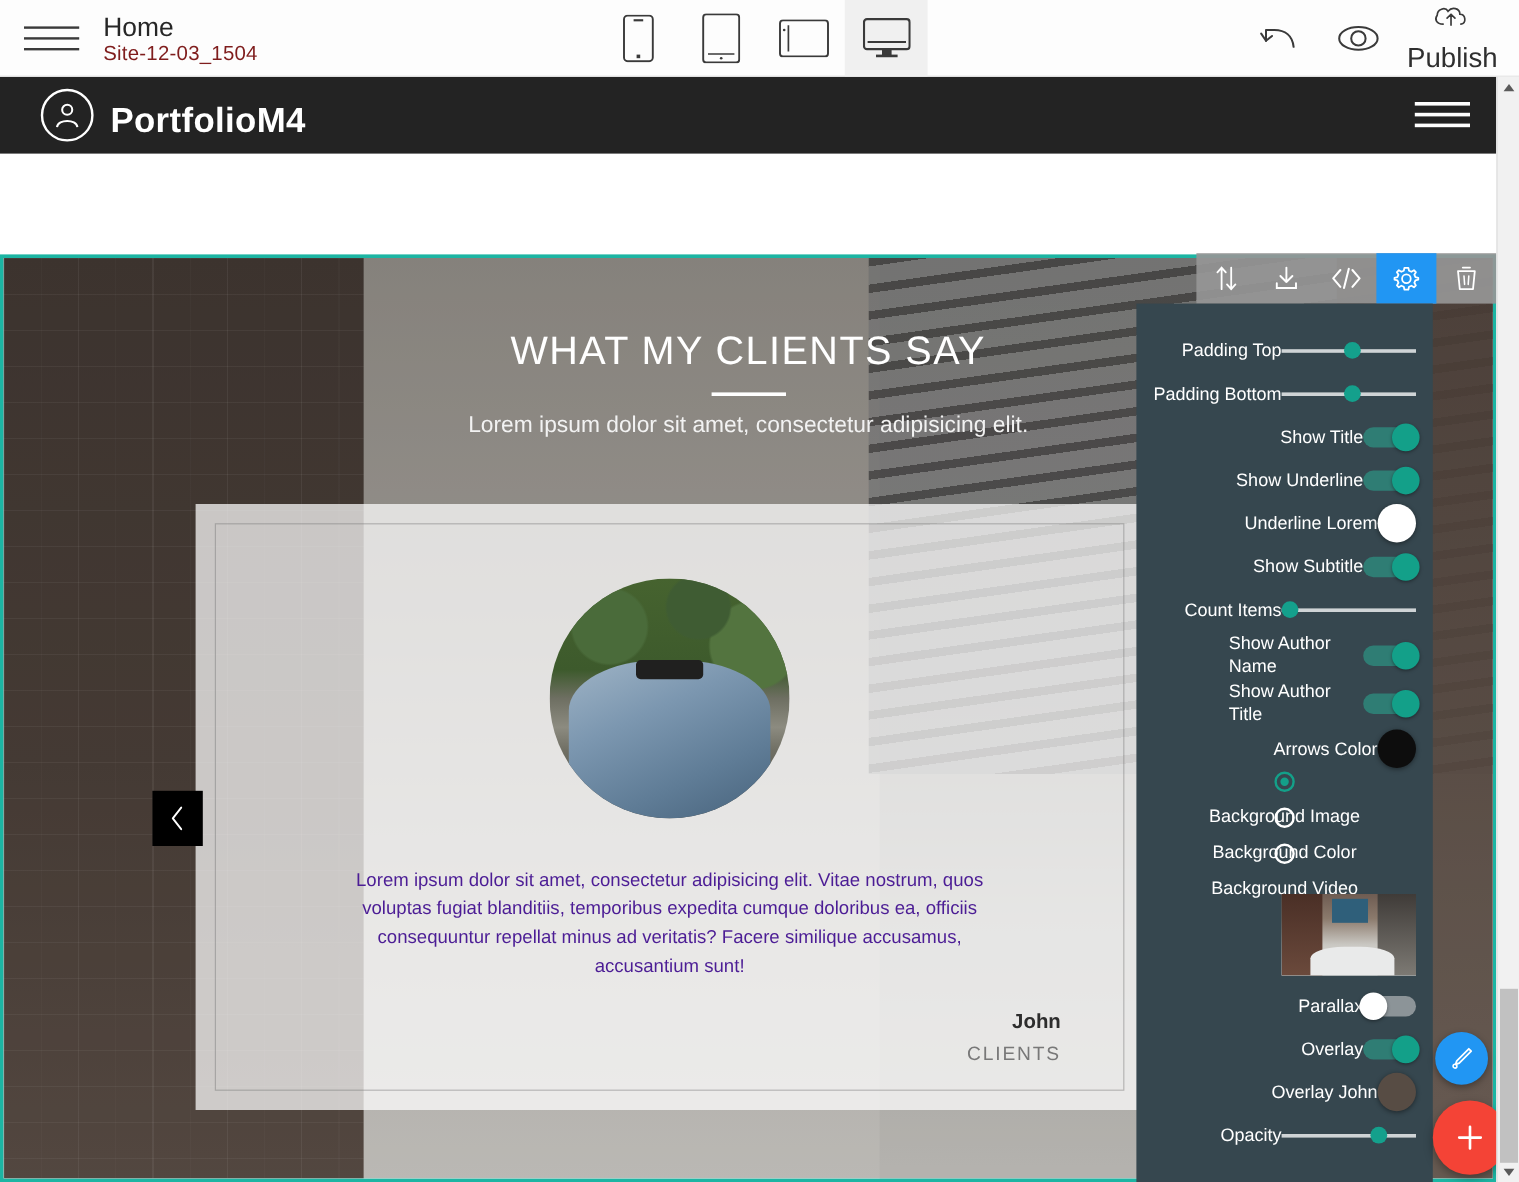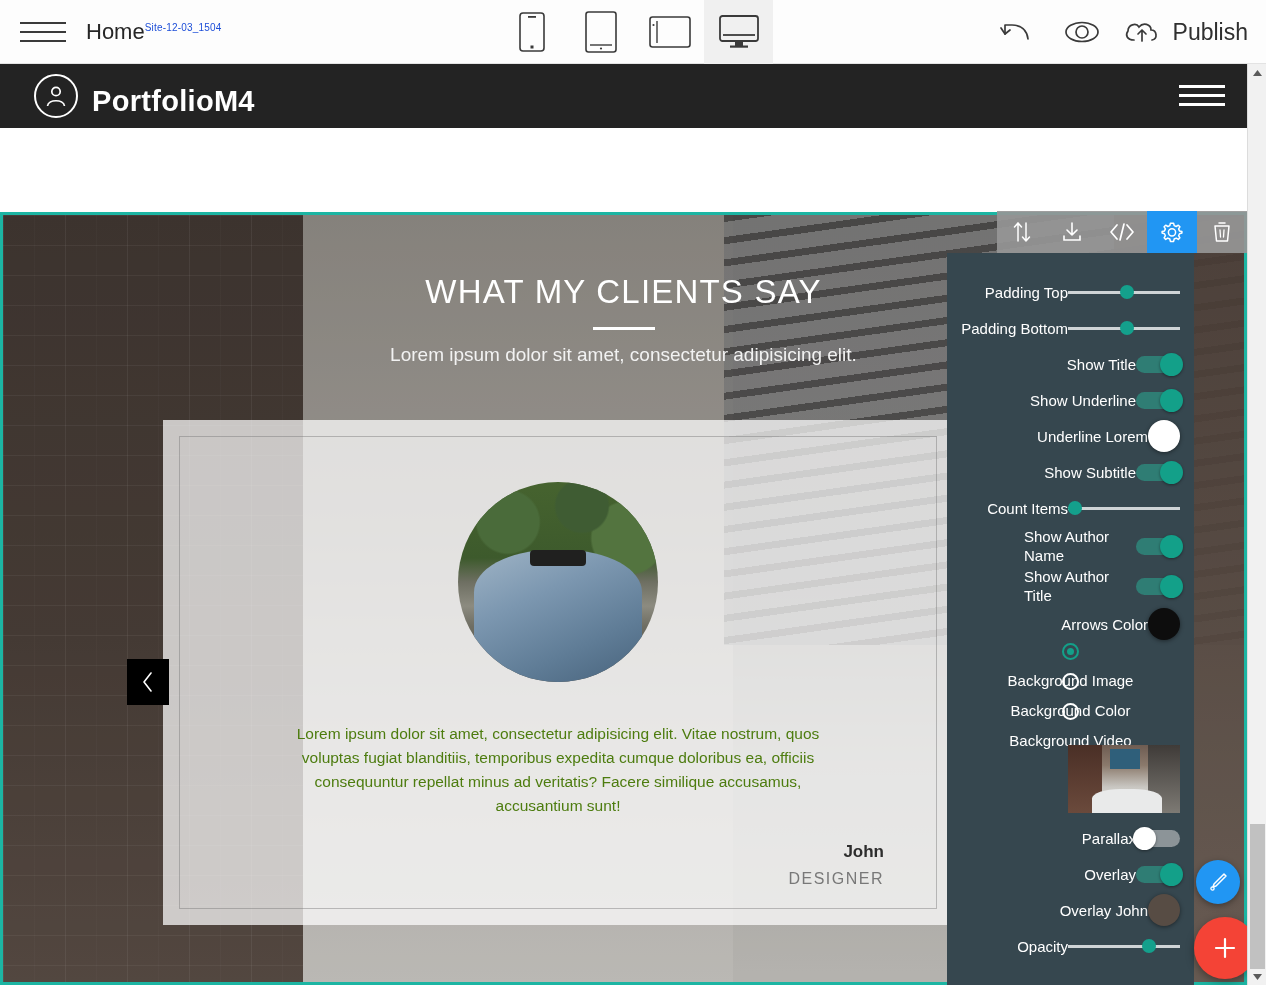--- a/index.html
+++ b/index.html
@@ -25,23 +25,23 @@
   }
   .hamburger { width: 46px; height: 24px; position: relative; }
   .hamburger i {
     position: absolute; left: 0; width: 46px; height: 2px;
     background: #3a3a3a; display: block;
   }
   .hamburger i:nth-child(1) { top: 2px; }
   .hamburger i:nth-child(2) { top: 11px; }
   .hamburger i:nth-child(3) { top: 20px; }
 
-  .site-titles { display: flex; flex-direction: row; justify-content: center; }
+  .site-titles { display: flex; flex-direction: column; justify-content: center; }
   .site-title { font-size: 22px; color: #262626; line-height: 26px; font-weight: 400; }
-  .site-sub { font-size: 10px; color: #1d4ed8; line-height: 18px; letter-spacing: .2px; }
+  .site-sub { font-size: 17px; color: #7f1d1d; line-height: 18px; letter-spacing: .2px; }
 
   .devices {
     position: absolute; left: 497px; top: 0;
     height: 64px; display: flex; align-items: stretch;
   }
   .dev {
     width: 69px; height: 64px;
     display: flex; align-items: center; justify-content: center;
     cursor: pointer;
   }
@@ -51,21 +51,21 @@
   .right-tools {
     position: absolute; right: 18px; top: 0; height: 64px;
     display: flex; align-items: center; gap: 0;
   }
   .tool-btn {
     width: 66px; height: 64px; display: flex; align-items: center;
     justify-content: center; cursor: pointer;
   }
   .publish-btn {
     display: flex; align-items: center; gap: 10px;
-    height: 60px; padding-left: 8px; cursor: pointer;
+    height: 60px; padding-left: 8px; cursor: pointer; flex-direction: column;
   }
   .publish-label { font-size: 23px; color: #2f2f2f; font-weight: 400; }
 
   
   .canvas {
     position: absolute; top: 64px; left: 0;
     width: 1247px; height: 921px;
     overflow: hidden; background: #fff;
   }
 
@@ -204,21 +204,21 @@
     background: linear-gradient(to bottom, #3a2a20 0%, #3a2a20 38%, #d4ab8c 39%, #c09madd 100%, #c09a7c 100%);
     border-radius: 50% 50% 44% 44%;
   }
   .avatar .glasses {
     position: absolute; left: 36%; top: 34%; width: 28%; height: 8%;
     background: #20201f; border-radius: 4px;
   }
 
   .quote {
     width: 530px; margin-top: 40px;
-    font-size: 15.5px; line-height: 24px; color: #4d7c0f;
+    font-size: 15.5px; line-height: 24px; color: #4c1d95;
     text-align: center;
   }
   .author-wrap {
     width: 100%; padding-right: 52px; margin-top: 24px;
     display: flex; flex-direction: column; align-items: flex-end;
   }
   .author-name { font-size: 17px; font-weight: 700; color: #2d2d2d; }
   .author-title {
     font-size: 16px; color: #787878; letter-spacing: 1.5px; margin-top: 8px;
   }
@@ -463,21 +463,21 @@
       <div class="card-inner">
         <div class="avatar">
           <div class="bgleaf"></div>
           <div class="person"></div>
           <div class="head"></div>
           <div class="glasses"></div>
         </div>
         <div class="quote">Lorem ipsum dolor sit amet, consectetur adipisicing elit. Vitae nostrum, quos voluptas fugiat blanditiis, temporibus expedita cumque doloribus ea, officiis consequuntur repellat minus ad veritatis? Facere similique accusamus, accusantium sunt!</div>
         <div class="author-wrap">
           <div class="author-name">John</div>
-          <div class="author-title">DESIGNER</div>
+          <div class="author-title">CLIENTS</div>
         </div>
       </div>
     </div>
 
     <div class="arrow-prev">
       <svg width="16" height="22" viewBox="0 0 16 22">
         <path d="M11 2 L4 11 L11 20" fill="none" stroke="#fff" stroke-width="1.6" stroke-linecap="round" stroke-linejoin="round"></path>
       </svg>
     </div>
   </div>

